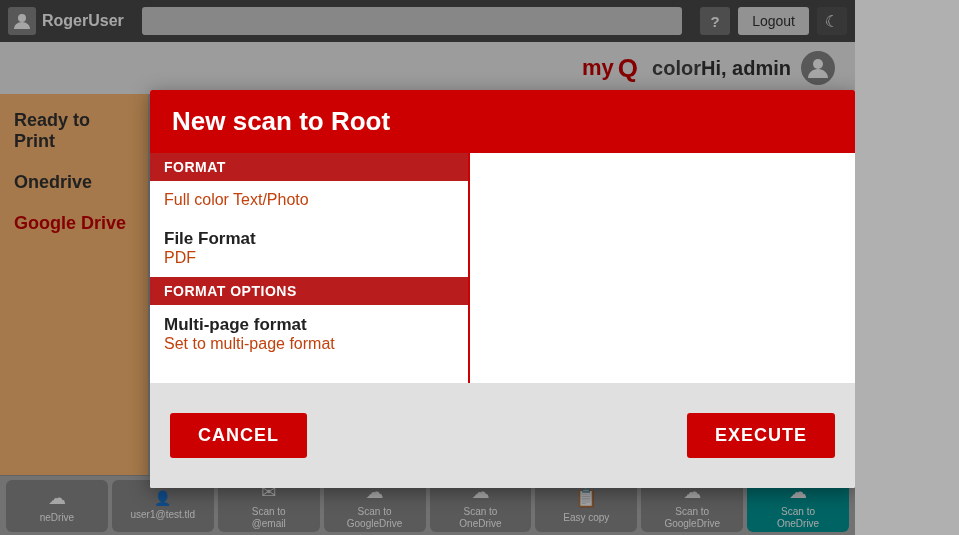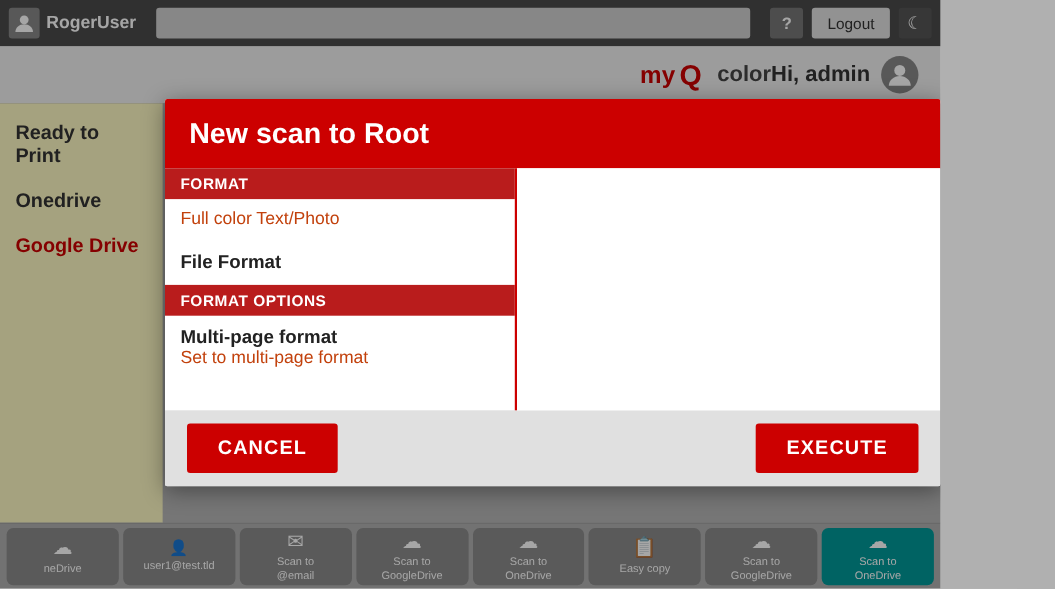--- a/index.html
+++ b/index.html
@@ -128,21 +128,21 @@
     .main-area {
       display: flex;
       height: calc(535px - 42px - 52px - 60px);
       background: #b5b5b5;
       position: relative;
     }
 
     
     .sidebar {
       width: 148px;
-      background: #fef9c3;
+      background: #fdba74;
       padding: 16px 14px;
       display: flex;
       flex-direction: column;
       gap: 20px;
     }
     .sidebar-item {
       font-size: 18px;
       color: #333;
       font-weight: bold;
     }
@@ -273,21 +273,21 @@
       font-weight: bold;
     }
     .section-item .item-sub {
       font-size: 16px;
       color: #c2410c;
     }
     .modal-footer {
       background: #e0e0e0;
       display: flex;
       justify-content: space-between;
-      padding: 12px 20px;
+      padding: 30px 20px;
       gap: 20px;
     }
     .btn-cancel {
       background: #cc0000;
       color: white;
       border: none;
       padding: 12px 28px;
       font-size: 18px;
       font-weight: bold;
       cursor: pointer;
@@ -420,20 +420,21 @@
       <div class="modal-left">
 
         <div class="section-header">
           <span>FORMAT</span>
         </div>
         <div class="section-item">
           <div class="item-sub">Full color Text/Photo</div>
         </div>
         <div class="section-item">
           <div class="item-title">File Format</div>
+          <div class="item-sub">PDF</div>
         </div>
 
         <div class="section-header">
           <span>FORMAT OPTIONS</span>
         </div>
         <div class="section-item">
           <div class="item-title">Multi-page format</div>
           <div class="item-sub">Set to multi-page format</div>
         </div>
 

